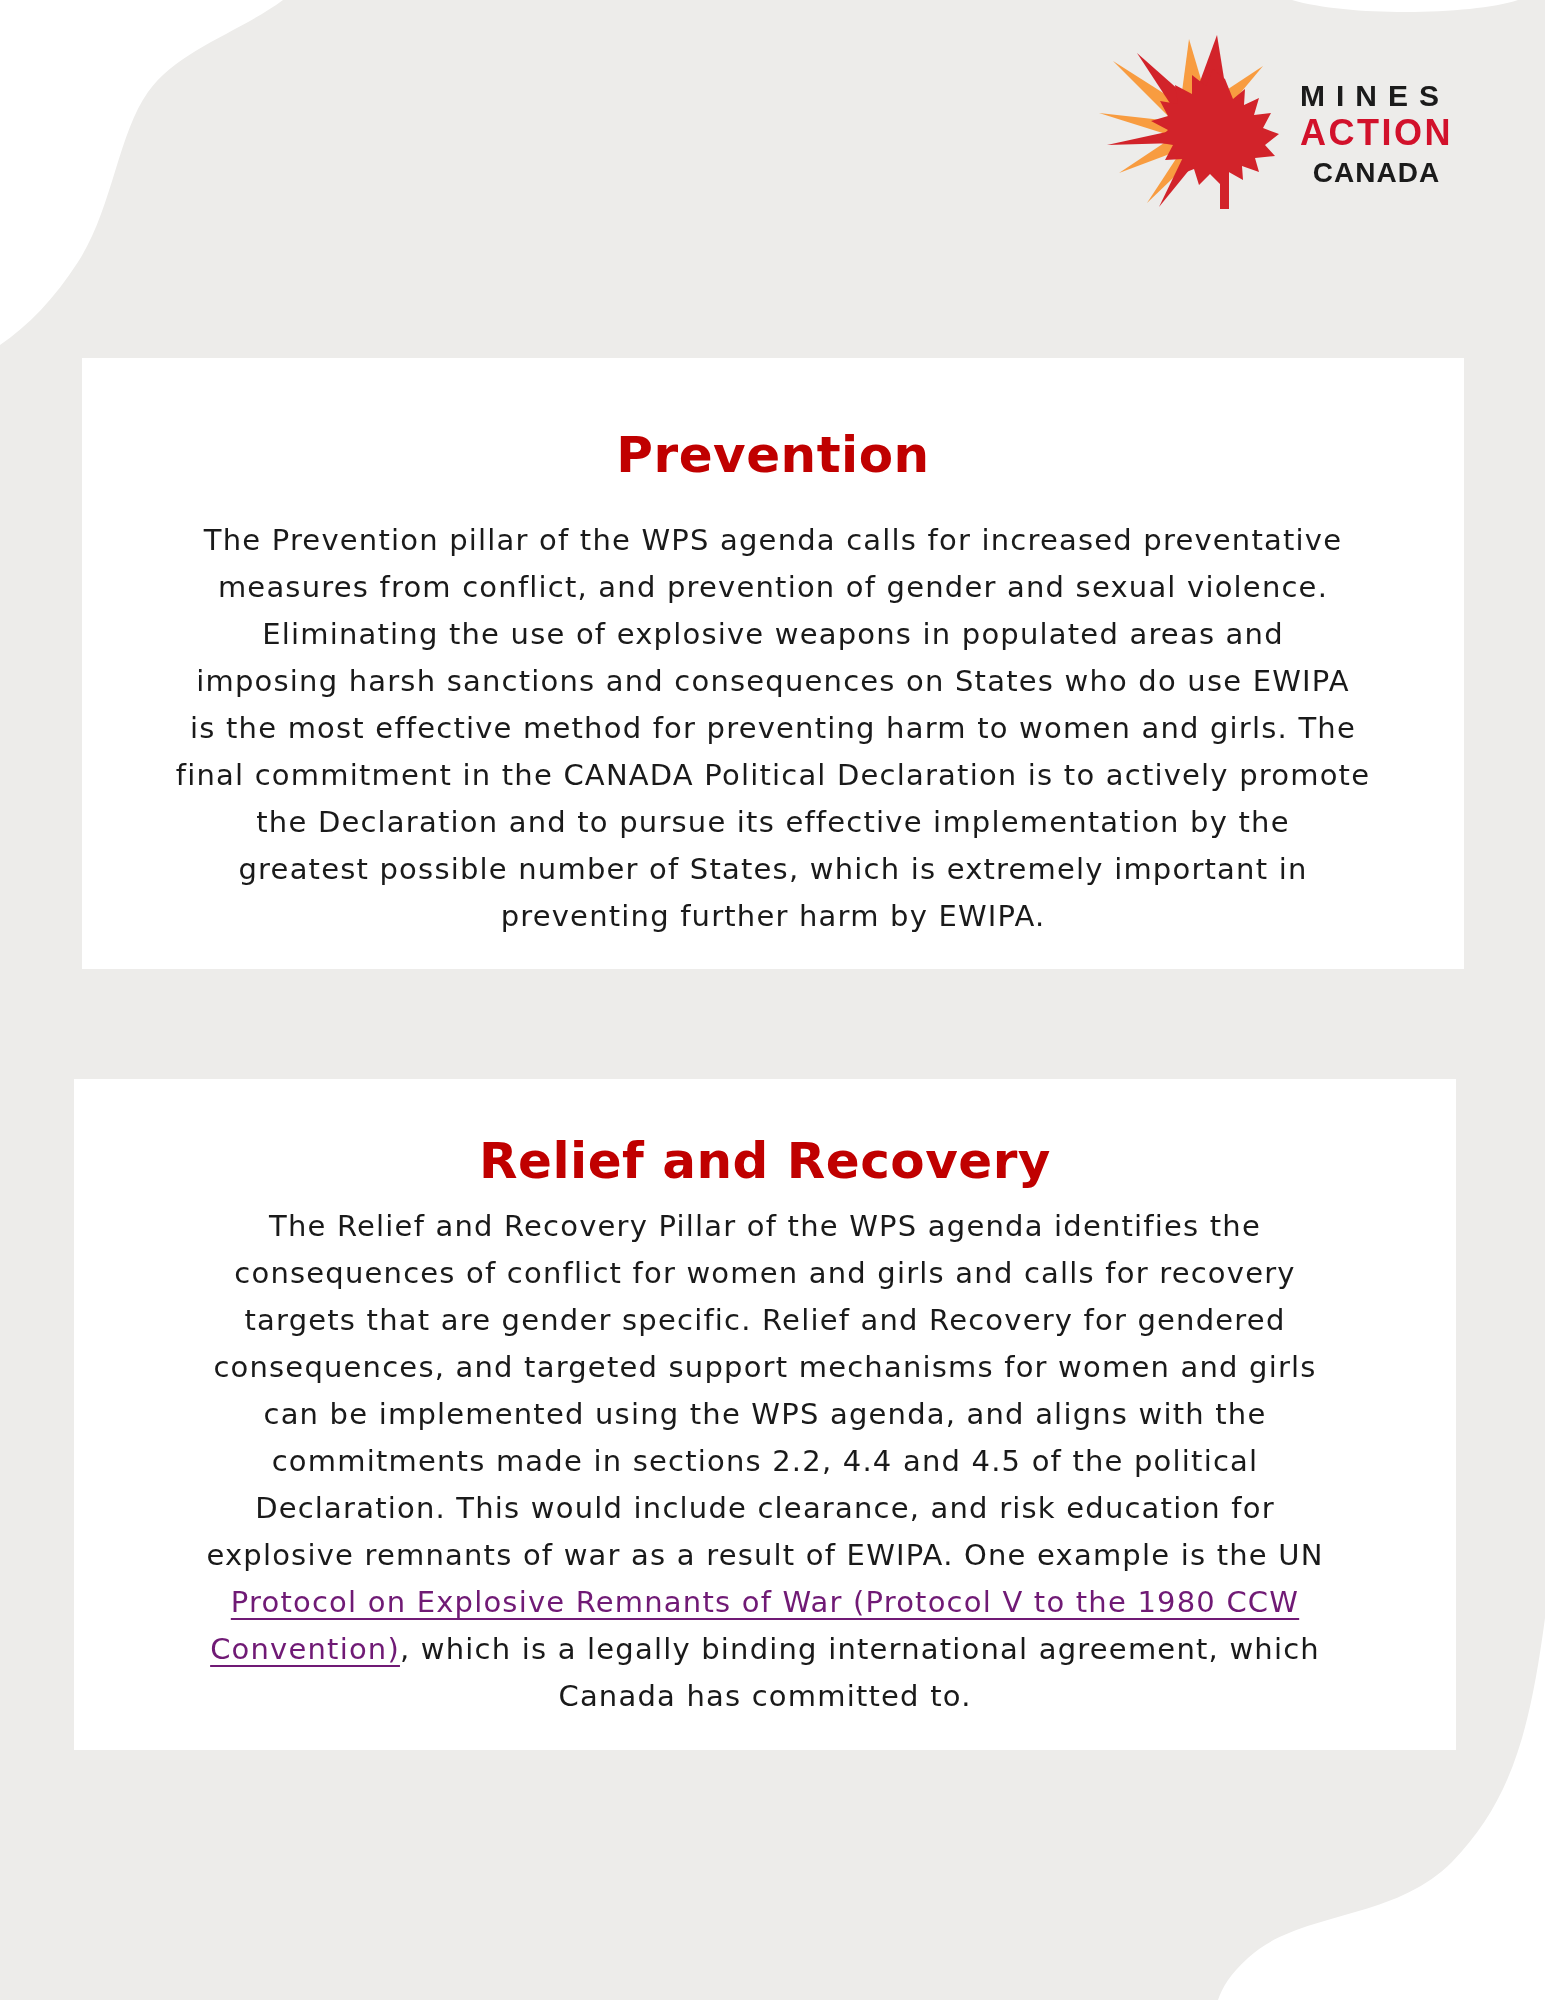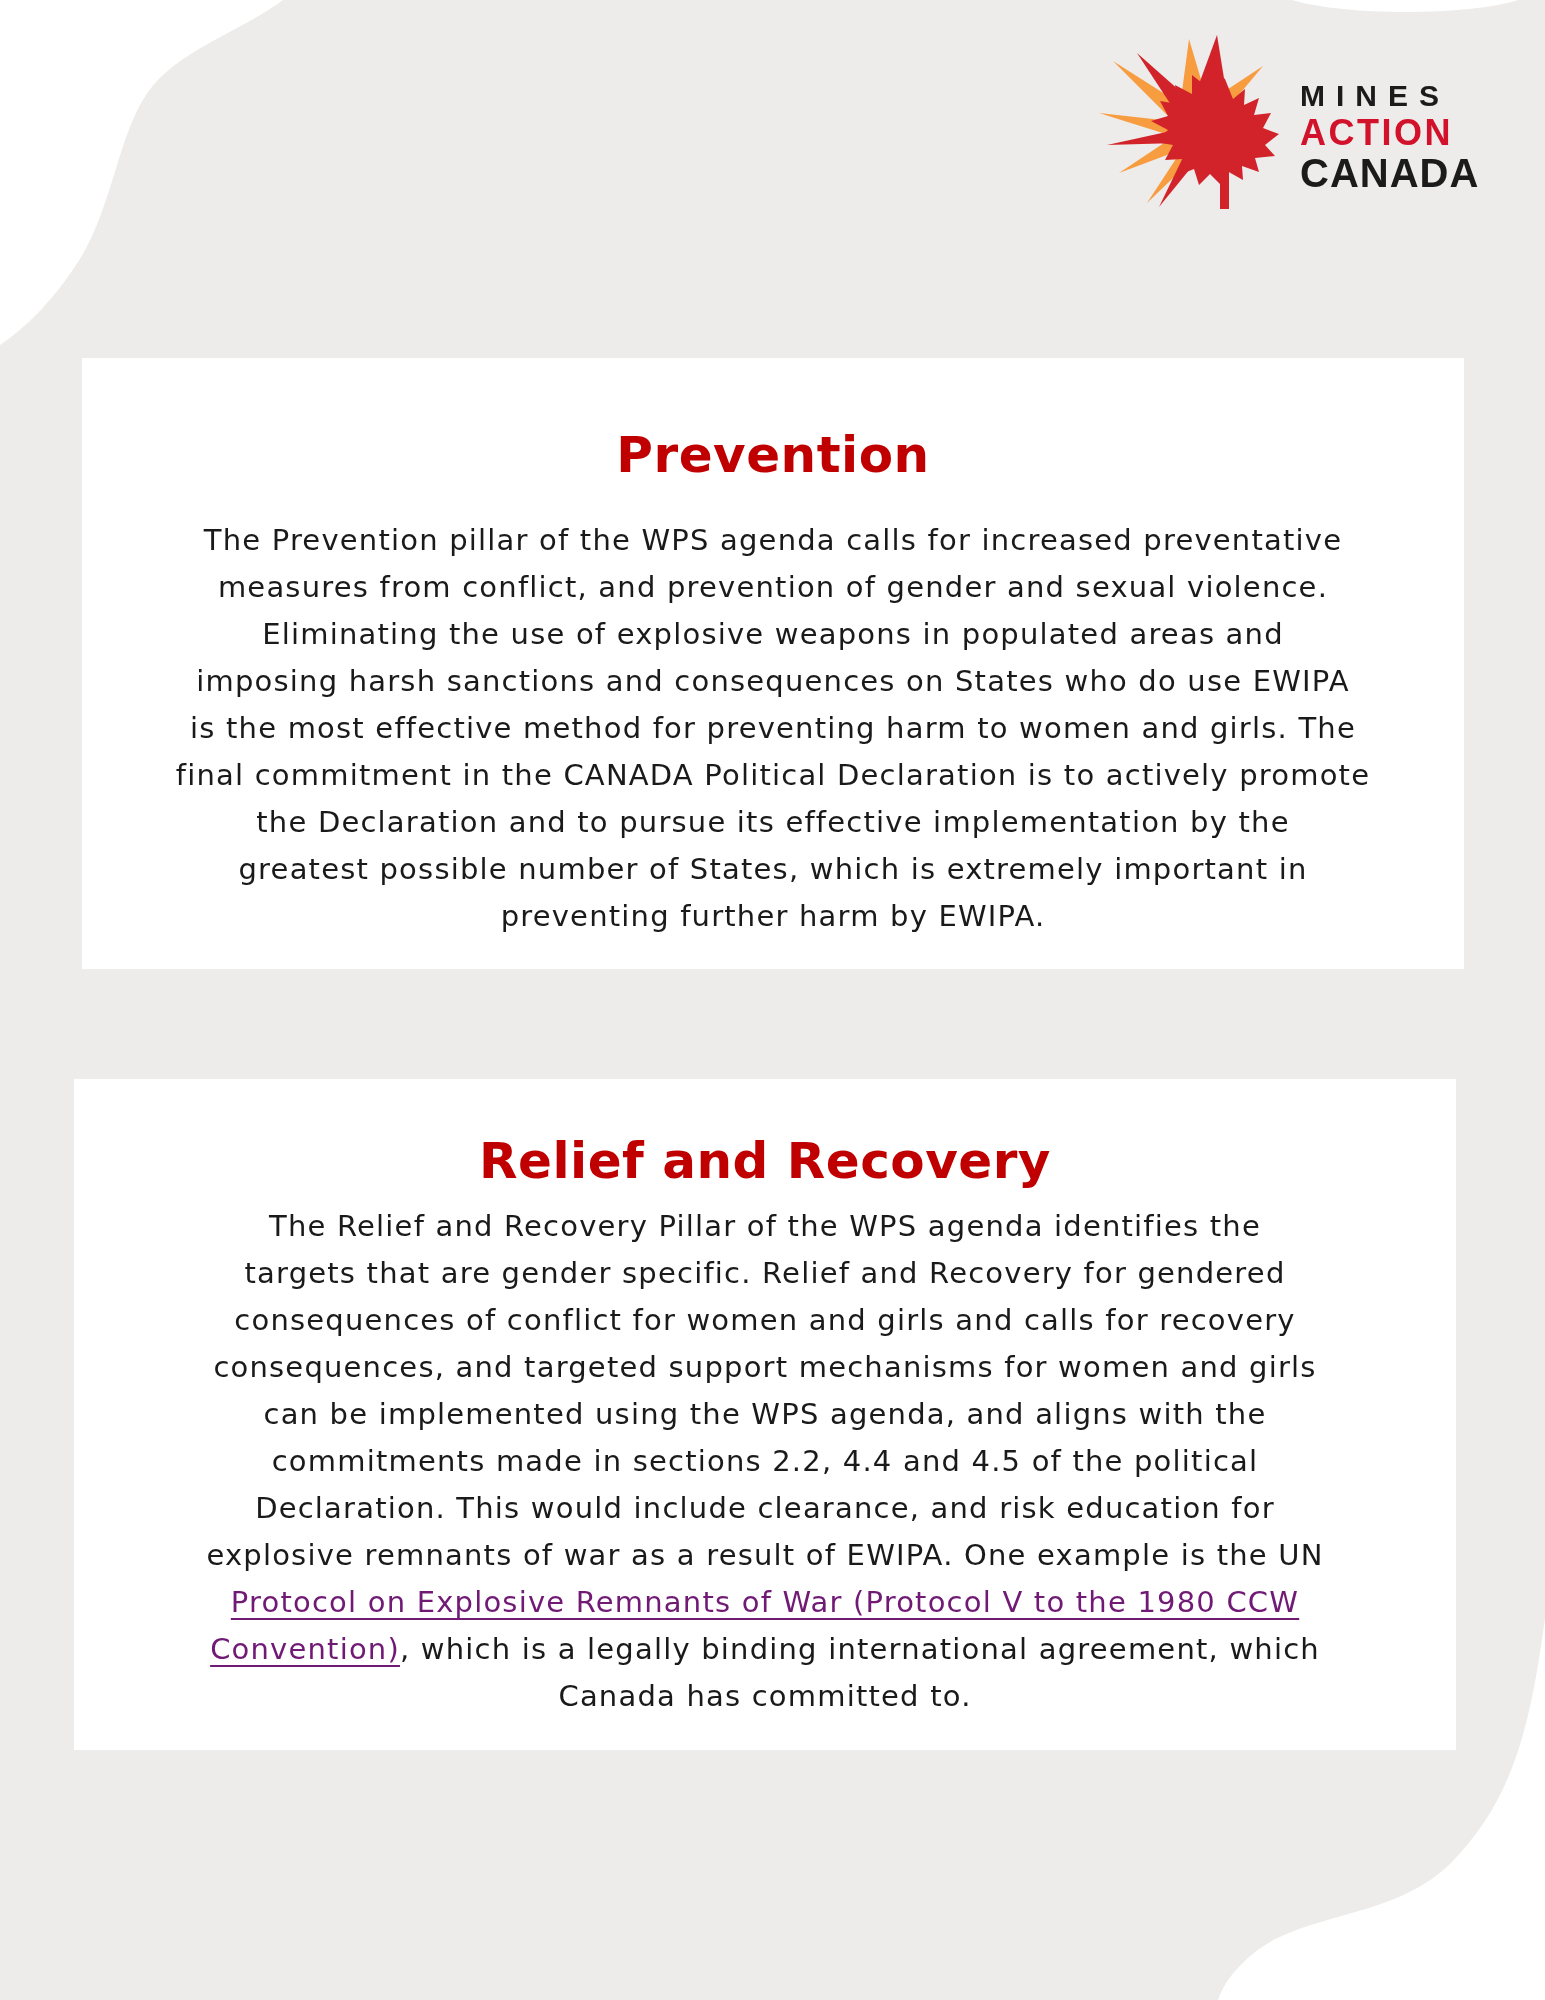--- a/index.html
+++ b/index.html
@@ -11,21 +11,21 @@
     overflow:hidden;
     font-family:"DejaVu Sans", sans-serif;
   }
   .decor { position:absolute; left:0; top:0; width:1545px; height:2000px; pointer-events:none; }
 
   .logo { position:absolute; left:1090px; top:30px; width:380px; height:180px; }
   .leaf-svg { position:absolute; left:3px; top:3px; width:212px; height:178px; }
   .logo-text { position:absolute; left:210px; top:49px; font-family:"Liberation Sans", sans-serif; color:#1b1b1b; }
   .logo-mines  { font-size:30px; font-weight:bold; letter-spacing:11px;  line-height:34px; }
   .logo-action { font-size:36px; font-weight:bold; letter-spacing:2.5px; line-height:40px; color:#D2112B; }
-  .logo-canada { font-size:40px; font-weight:bold; letter-spacing:1px;   line-height:40px;text-align:center; }
+  .logo-canada { font-size:28px; font-weight:bold; letter-spacing:1px;   line-height:40px;text-align:center; }
 
   .card { position:absolute; background:#FFFFFF; }
   .card-prevention { left:82px; top:358px;  width:1382px; height:611px; }
   .card-relief     { left:74px; top:1079px; width:1382px; height:671px; }
 
   .card-title {
     margin:12px; text-align:center;
     color:#C00000;
     font-family:"DejaVu Sans", sans-serif;
     font-weight:bold;
@@ -100,22 +100,22 @@
     <div>the Declaration and to pursue its effective implementation by the</div>
     <div>greatest possible number of States, which is extremely important in</div>
     <div>preventing further harm by EWIPA.</div>
   </div>
 </section>
 
 <section class="card card-relief">
   <h2 class="card-title">Relief and Recovery</h2>
   <div class="card-body">
     <div>The Relief and Recovery Pillar of the WPS agenda identifies the</div>
+    <div>consequences of conflict for women and girls and calls for recovery</div>
     <div>targets that are gender specific. Relief and Recovery for gendered</div>
-    <div>consequences of conflict for women and girls and calls for recovery</div>
     <div>consequences, and targeted support mechanisms for women and girls</div>
     <div>can be implemented using the WPS agenda, and aligns with the</div>
     <div>commitments made in sections 2.2, 4.4 and 4.5 of the political</div>
     <div>Declaration. This would include clearance, and risk education for</div>
     <div>explosive remnants of war as a result of EWIPA. One example is the UN</div>
     <div><a class="doc-link">Protocol on Explosive Remnants of War (Protocol V to the 1980 CCW</a></div>
     <div><a class="doc-link">Convention)</a><span>, which is a legally binding international agreement, which</span></div>
     <div>Canada has committed to.</div>
   </div>
 </section>

